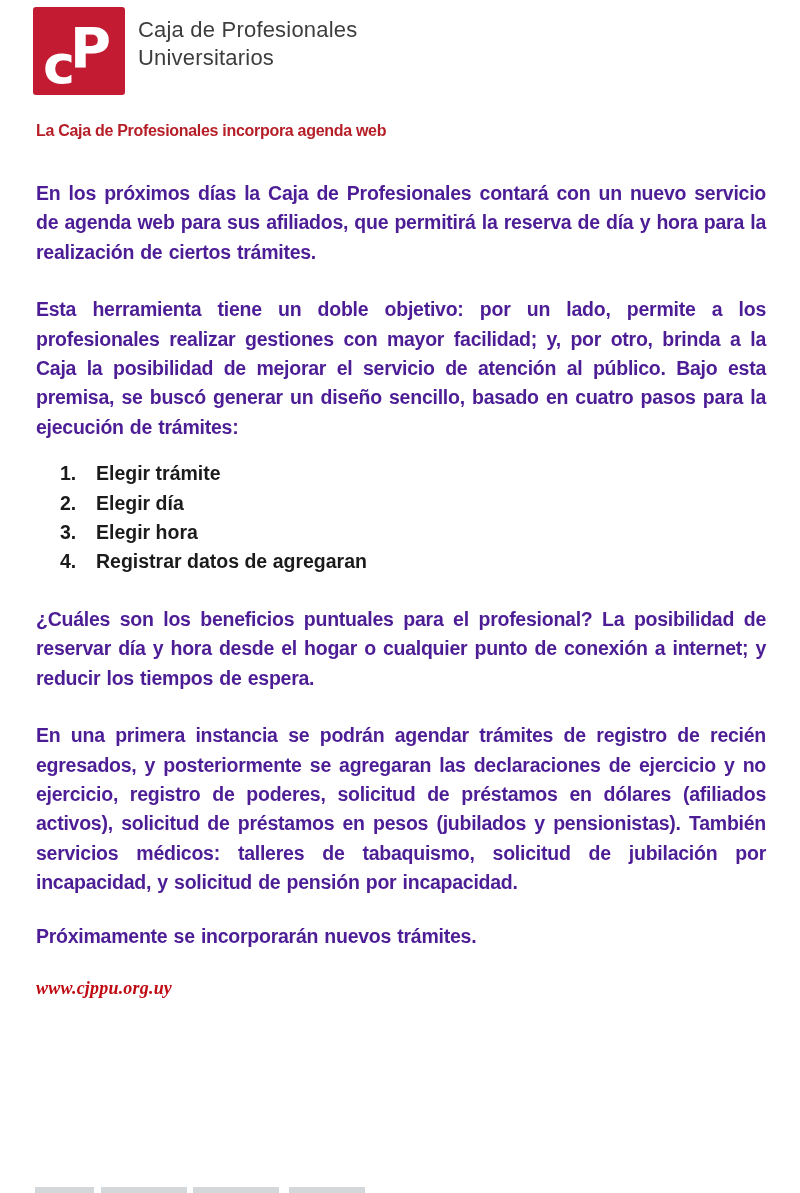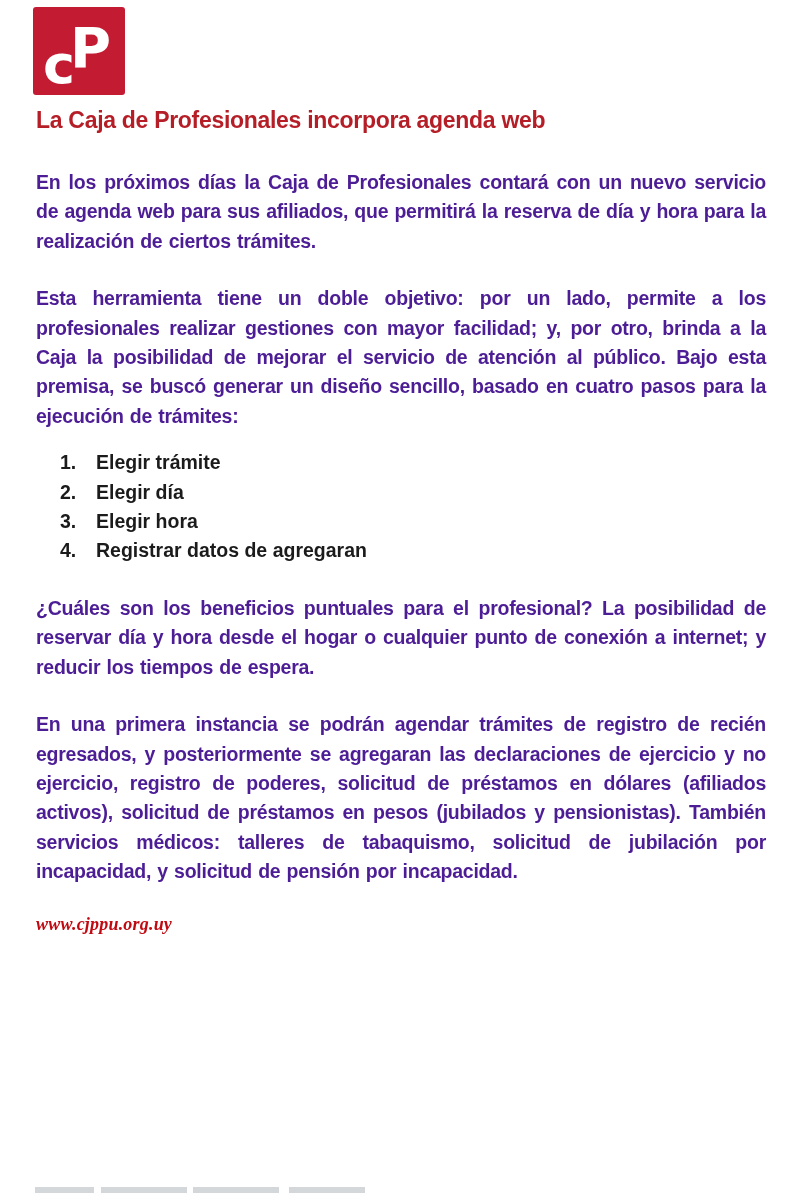--- a/index.html
+++ b/index.html
@@ -33,22 +33,22 @@
     color: #3d3d3d;
     letter-spacing: 0.2px;
   }
   .content {
     position: absolute;
     top: 95px;
     left: 36px;
     right: 34px;
   }
   .article-title {
-    margin-top: 13px;
-    font-size: 23px;
+    margin-top: 24px;
+    font-size: 16px;
     line-height: 24px;
     font-weight: 700;
     letter-spacing: -0.3px;
     color: #b51e27;
   }
   .para {
     text-align: justify;
     font-size: 19.5px;
     line-height: 29.4px;
     font-weight: 700;
@@ -105,20 +105,24 @@
 <body>
 
 <div class="page">
 
   <div class="header">
     <svg class="logo-mark" viewBox="0 0 92 88" xmlns="http://www.w3.org/2000/svg">
       <rect x="0" y="0" width="92" height="88" rx="3" fill="#c31b32"></rect>
       <text x="10" y="76" font-family="DejaVu Sans, sans-serif" font-weight="bold" font-size="54" fill="#ffffff">c</text>
       <text x="37" y="60" font-family="DejaVu Sans, sans-serif" font-weight="bold" font-size="56" fill="#ffffff">P</text>
     </svg>
+    <div class="org-name">
+      <div>Caja de Profesionales</div>
+      <div>Universitarios</div>
+    </div>
   </div>
 
   <div class="content">
 
     <h1 class="article-title">La Caja de Profesionales incorpora agenda web</h1>
 
     <p class="para first">En los próximos días la Caja de Profesionales contará con un nuevo servicio de agenda web para sus afiliados, que permitirá la reserva de día y hora para la realización de ciertos trámites.</p>
 
     <p class="para gap">Esta herramienta tiene un doble objetivo: por un lado, permite a los profesionales realizar gestiones con mayor facilidad; y, por otro, brinda a la Caja la posibilidad de mejorar el servicio de atención al público. Bajo esta premisa, se buscó generar un diseño sencillo, basado en cuatro pasos para la ejecución de trámites:</p>
 
@@ -139,20 +143,21 @@
         <span class="step-num">4.</span>
         <span class="step-label">Registrar datos de agregaran</span>
       </div>
     </div>
 
     <p class="para gap">¿Cuáles son los beneficios puntuales para el profesional? La posibilidad de reservar día y hora desde el hogar o cualquier punto de conexión a internet; y reducir los tiempos de espera.</p>
 
 
     <p class="para gap">En una primera instancia se podrán agendar trámites de registro de recién egresados, y posteriormente se agregaran las declaraciones de ejercicio y no ejercicio, registro de poderes, solicitud de préstamos en dólares (afiliados activos), solicitud de préstamos en pesos (jubilados y pensionistas). También servicios médicos: talleres de tabaquismo, solicitud de jubilación por incapacidad, y solicitud de pensión por incapacidad.</p>
 
+    <p class="para closing">Próximamente se incorporarán nuevos trámites.</p>
 
     <a class="site-link" href="#">www.cjppu.org.uy</a>
 
   </div>
 
   <div class="cutoff-strip"></div>
 
 </div>
 
 </body></html>

